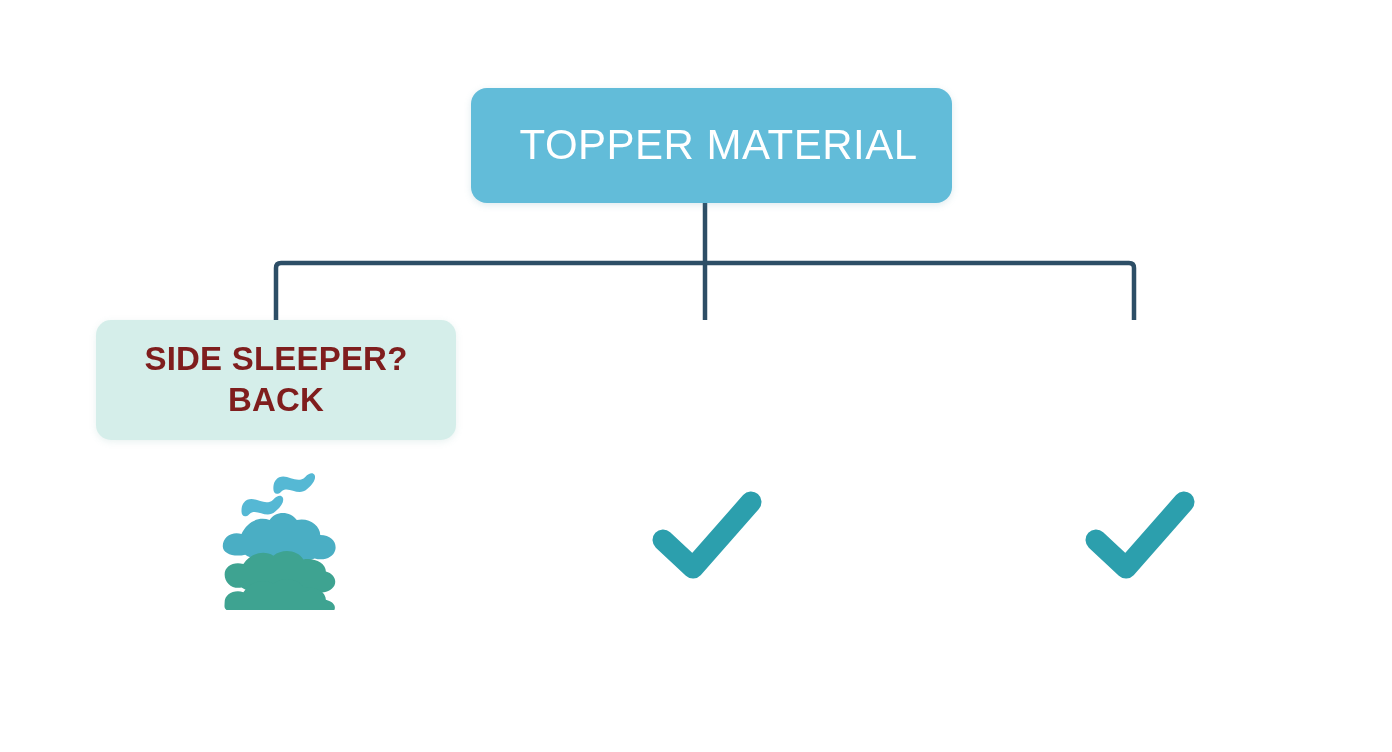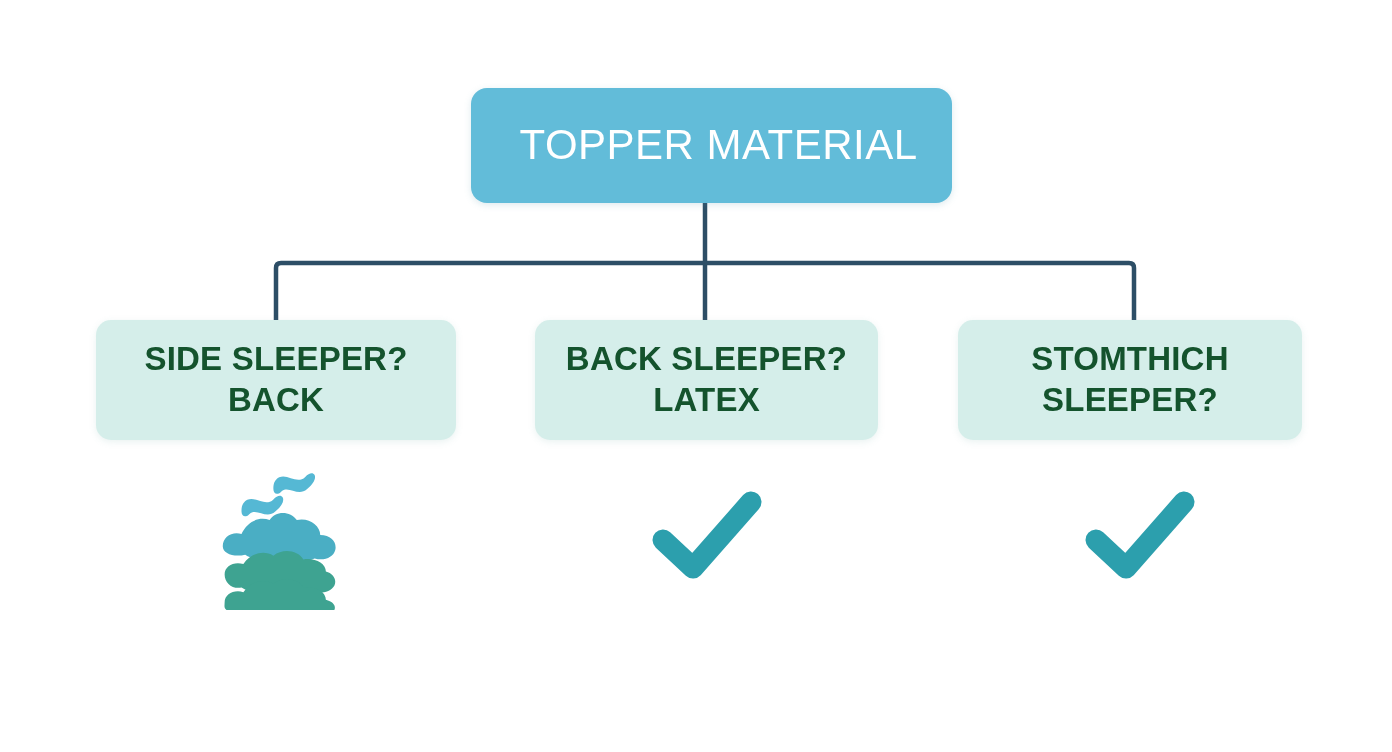--- a/index.html
+++ b/index.html
@@ -60,21 +60,21 @@
     height: 120px;
     background: #d5eeea;
     border-radius: 15px;
     display: flex;
     align-items: center;
     justify-content: center;
     text-align: center;
     box-shadow: 0 2px 7px rgba(120, 175, 170, 0.16);
   }
   .child-label {
-    color: #14532d;
+    color: #7f1d1d;
     font-size: 33px;
     font-weight: 700;
     line-height: 1.24;
     letter-spacing: 0.2px;
   }
   #child-0 { left: 96px;  width: 360px; }
   #child-1 { left: 535px; width: 343px; }
   #child-2 { left: 958px; width: 344px; }
 
   
@@ -109,33 +109,21 @@
     <span class="root-label">TOPPER MATERIAL</span>
   </div>
 
   <div class="child-node" id="child-0">
     <span class="child-label">
       <span>SIDE SLEEPER?</span><br>
       <span>BACK</span>
     </span>
   </div>
 
-  <div class="child-node" id="child-1">
-    <span class="child-label">
-      <span>BACK SLEEPER?</span><br>
-      <span>LATEX</span>
-    </span>
-  </div>
 
-  <div class="child-node" id="child-2">
-    <span class="child-label">
-      <span>STOMTHICH</span><br>
-      <span>SLEEPER?</span>
-    </span>
-  </div>
 
   <div class="icon-slot" id="icon-0">
     <svg viewBox="0 0 160 160" width="150" height="150" aria-hidden="true">
 
       <path fill="#55b8d4" d="M 76,22 C 86,10 98,28 108,18 C 112,14 116,13 118,16 C 120,20 116,26 110,31
                C 100,40 90,26 82,34 C 78,38 74,36 74,31 C 74,28 74,25 76,22 Z"></path>
 
       <path fill="#55b8d4" d="M 42,46 C 52,34 64,52 74,42 C 78,38 82,37 84,40 C 86,44 82,50 76,55
                C 66,64 56,50 48,58 C 44,62 40,60 40,55 C 40,52 40,49 42,46 Z"></path>
 

